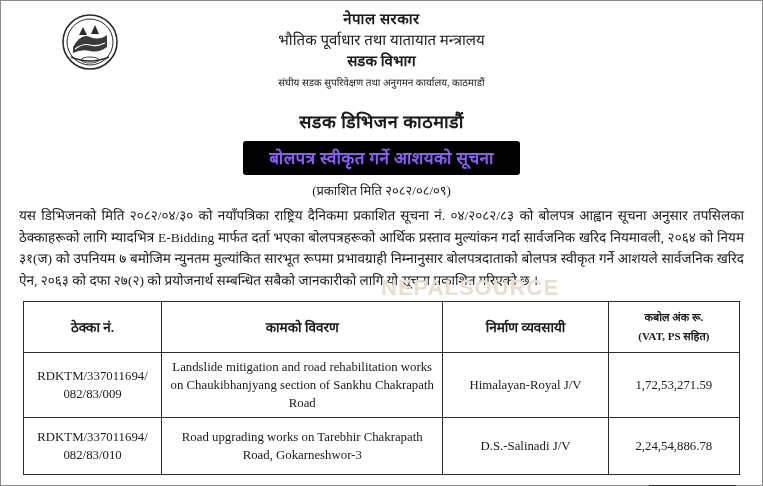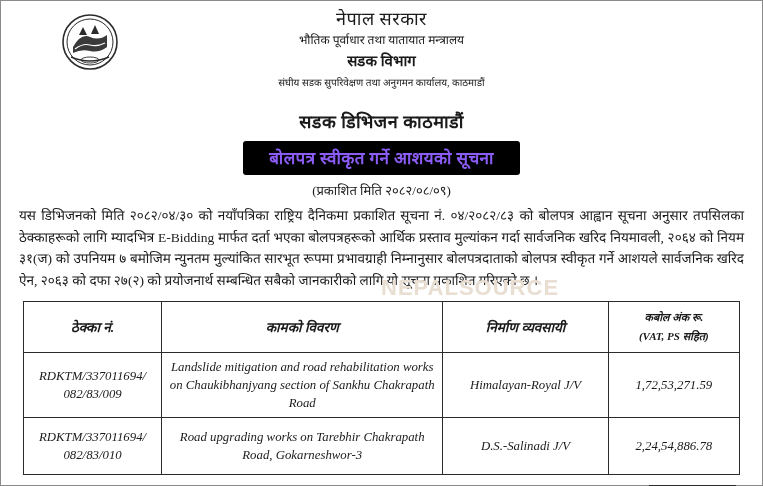--- a/index.html
+++ b/index.html
@@ -30,26 +30,27 @@
   }
   .emblem {
     position: absolute;
     left: 60px;
     top: 12px;
     width: 58px;
     height: 58px;
   }
   .emblem svg { display: block; }
   .gov-line1 {
-    font-size: 18px;
+    font-size: 15px;
     line-height: 20px;
     letter-spacing: 0.5px;
+    font-weight: bold;
   }
   .gov-line2 {
-    font-size: 12px;
+    font-size: 15px;
     line-height: 22px;
   }
   .gov-line3 {
     font-size: 15px;
     font-weight: bold;
     line-height: 21px;
   }
   .gov-line4 {
     font-size: 10px;
     line-height: 21px;
@@ -104,21 +105,20 @@
     user-select: none;
   }
   
   .tbl-wrap {
     margin: 10px 22px 0 22px;
   }
   table.notice-table {
     width: 100%;
     border-collapse: collapse;
     table-layout: fixed;
-    font-style: italic;
   }
   table.notice-table th,
   table.notice-table td {
     border: 1px solid #2b2b2b;
     text-align: center;
     vertical-align: middle;
     padding: 5px 4px;
   }
   table.notice-table th {
     font-size: 13.5px;

